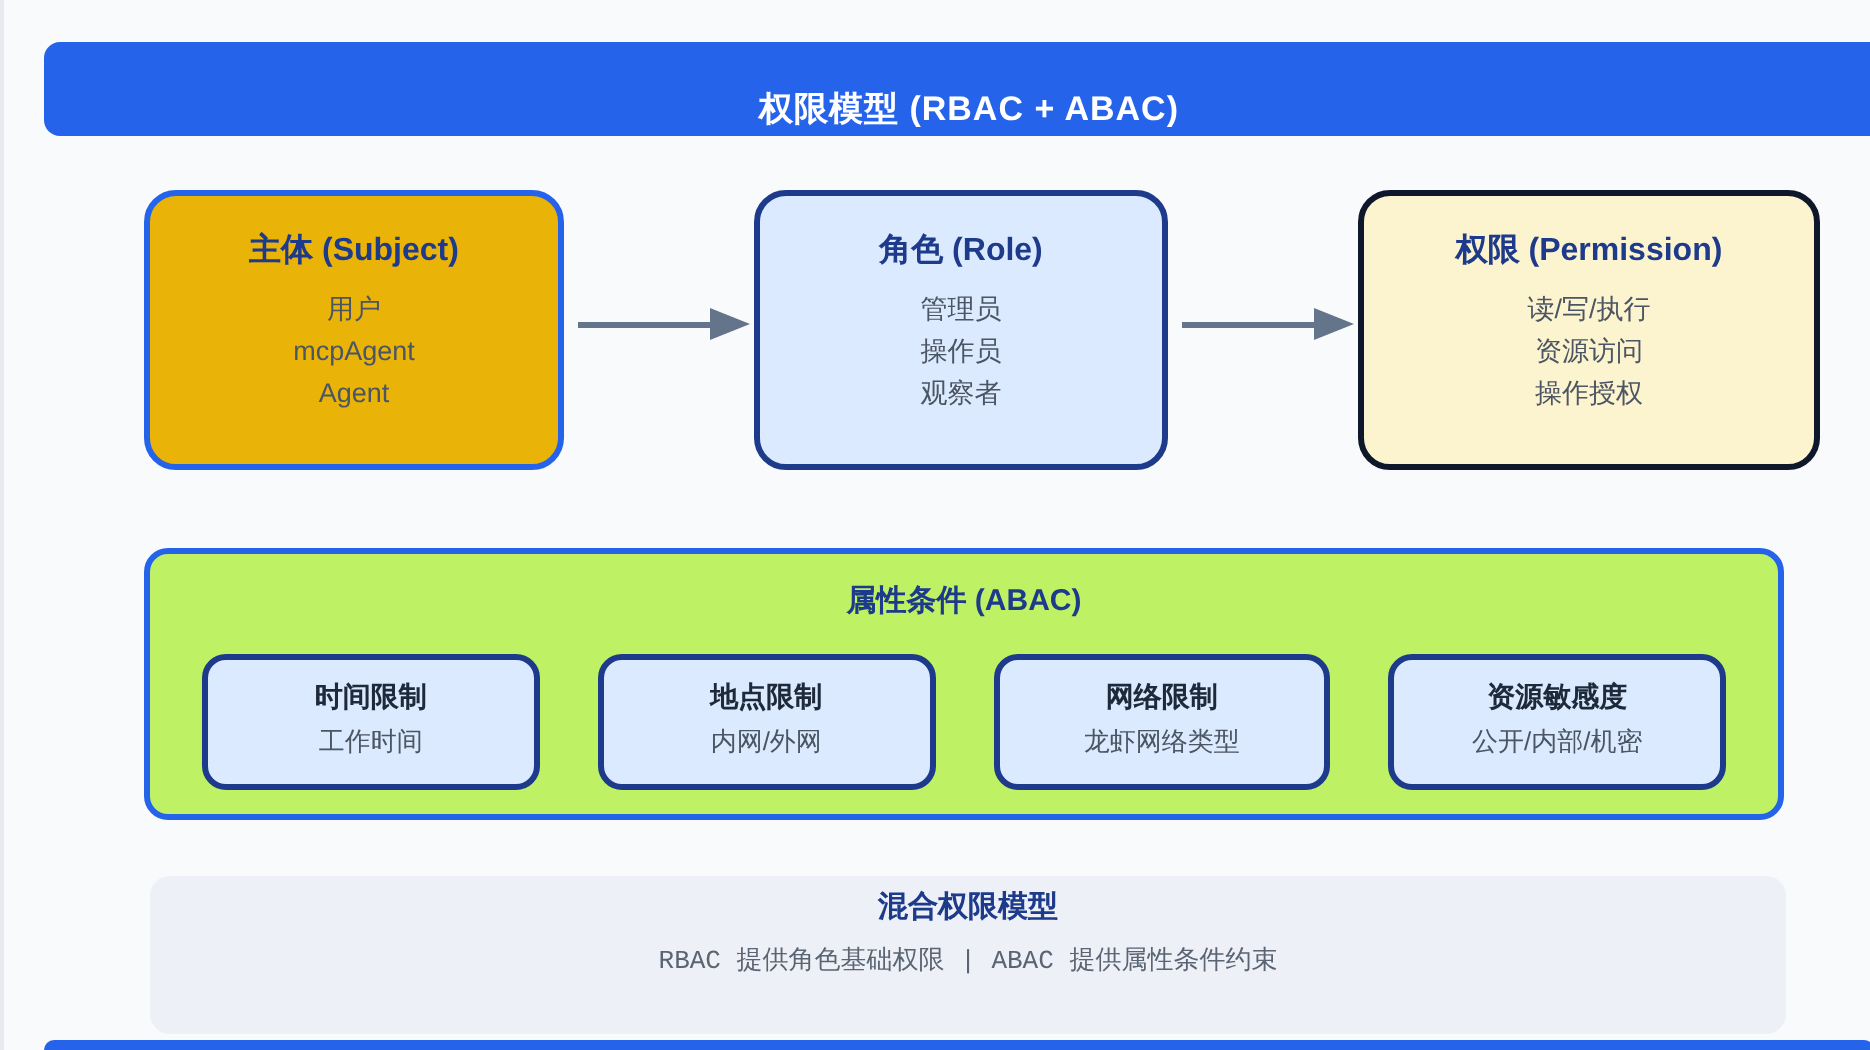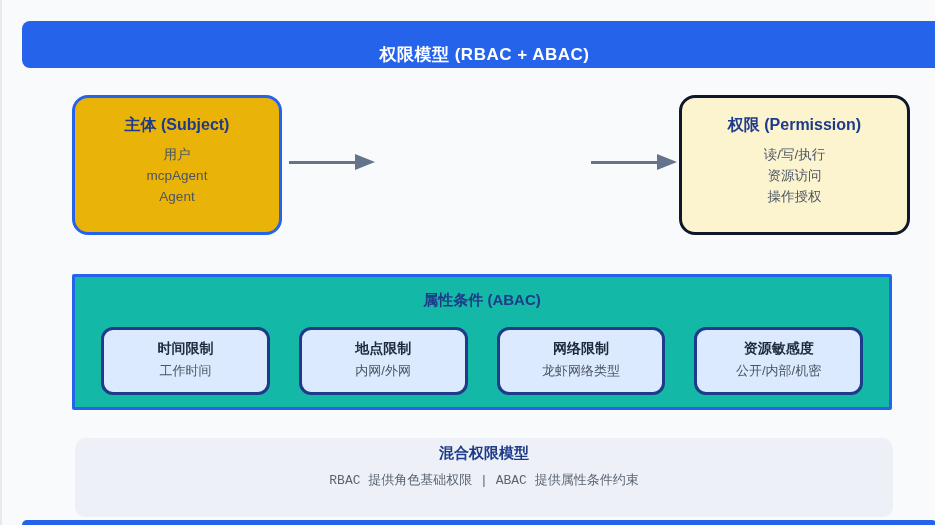--- a/index.html
+++ b/index.html
@@ -43,21 +43,21 @@
   }
   .arrow .head {
     position:absolute; right:0; top:0; width:0; height:0;
     border-left:20px solid #64748b;
     border-top:8.5px solid transparent; border-bottom:8.5px solid transparent;
   }
 
   
   .abac {
     position:absolute; left:70px; top:274px; width:820px; height:136px;
-    background:#14b8a6; border:3px solid #2563eb; border-radius:2px;
+    background:#bef264; border:3px solid #2563eb; border-radius:12px;
   }
   .abac .abac-title {
     margin-top:14px; text-align:center; font-size:15px; font-weight:bold; color:#1e3a8a;
   }
   .abac .cond-row {
     position:absolute; left:0; right:0; top:50px;
     display:flex; gap:29px; padding:0 26px;
   }
   .cond-box {
     flex:1; height:68px; background:#dbeafe; border:3px solid #1e3a8a;
@@ -96,20 +96,28 @@
       <div>mcpAgent</div>
       <div>Agent</div>
     </div>
   </div>
 
   <div class="arrow arrow-1">
     <div class="shaft"></div>
     <div class="head"></div>
   </div>
 
+  <div class="flow-box box-role">
+    <div class="box-title">角色 (Role)</div>
+    <div class="box-items">
+      <div>管理员</div>
+      <div>操作员</div>
+      <div>观察者</div>
+    </div>
+  </div>
 
   <div class="arrow arrow-2">
     <div class="shaft"></div>
     <div class="head"></div>
   </div>
 
   <div class="flow-box box-permission">
     <div class="box-title">权限 (Permission)</div>
     <div class="box-items">
       <div>读/写/执行</div>

